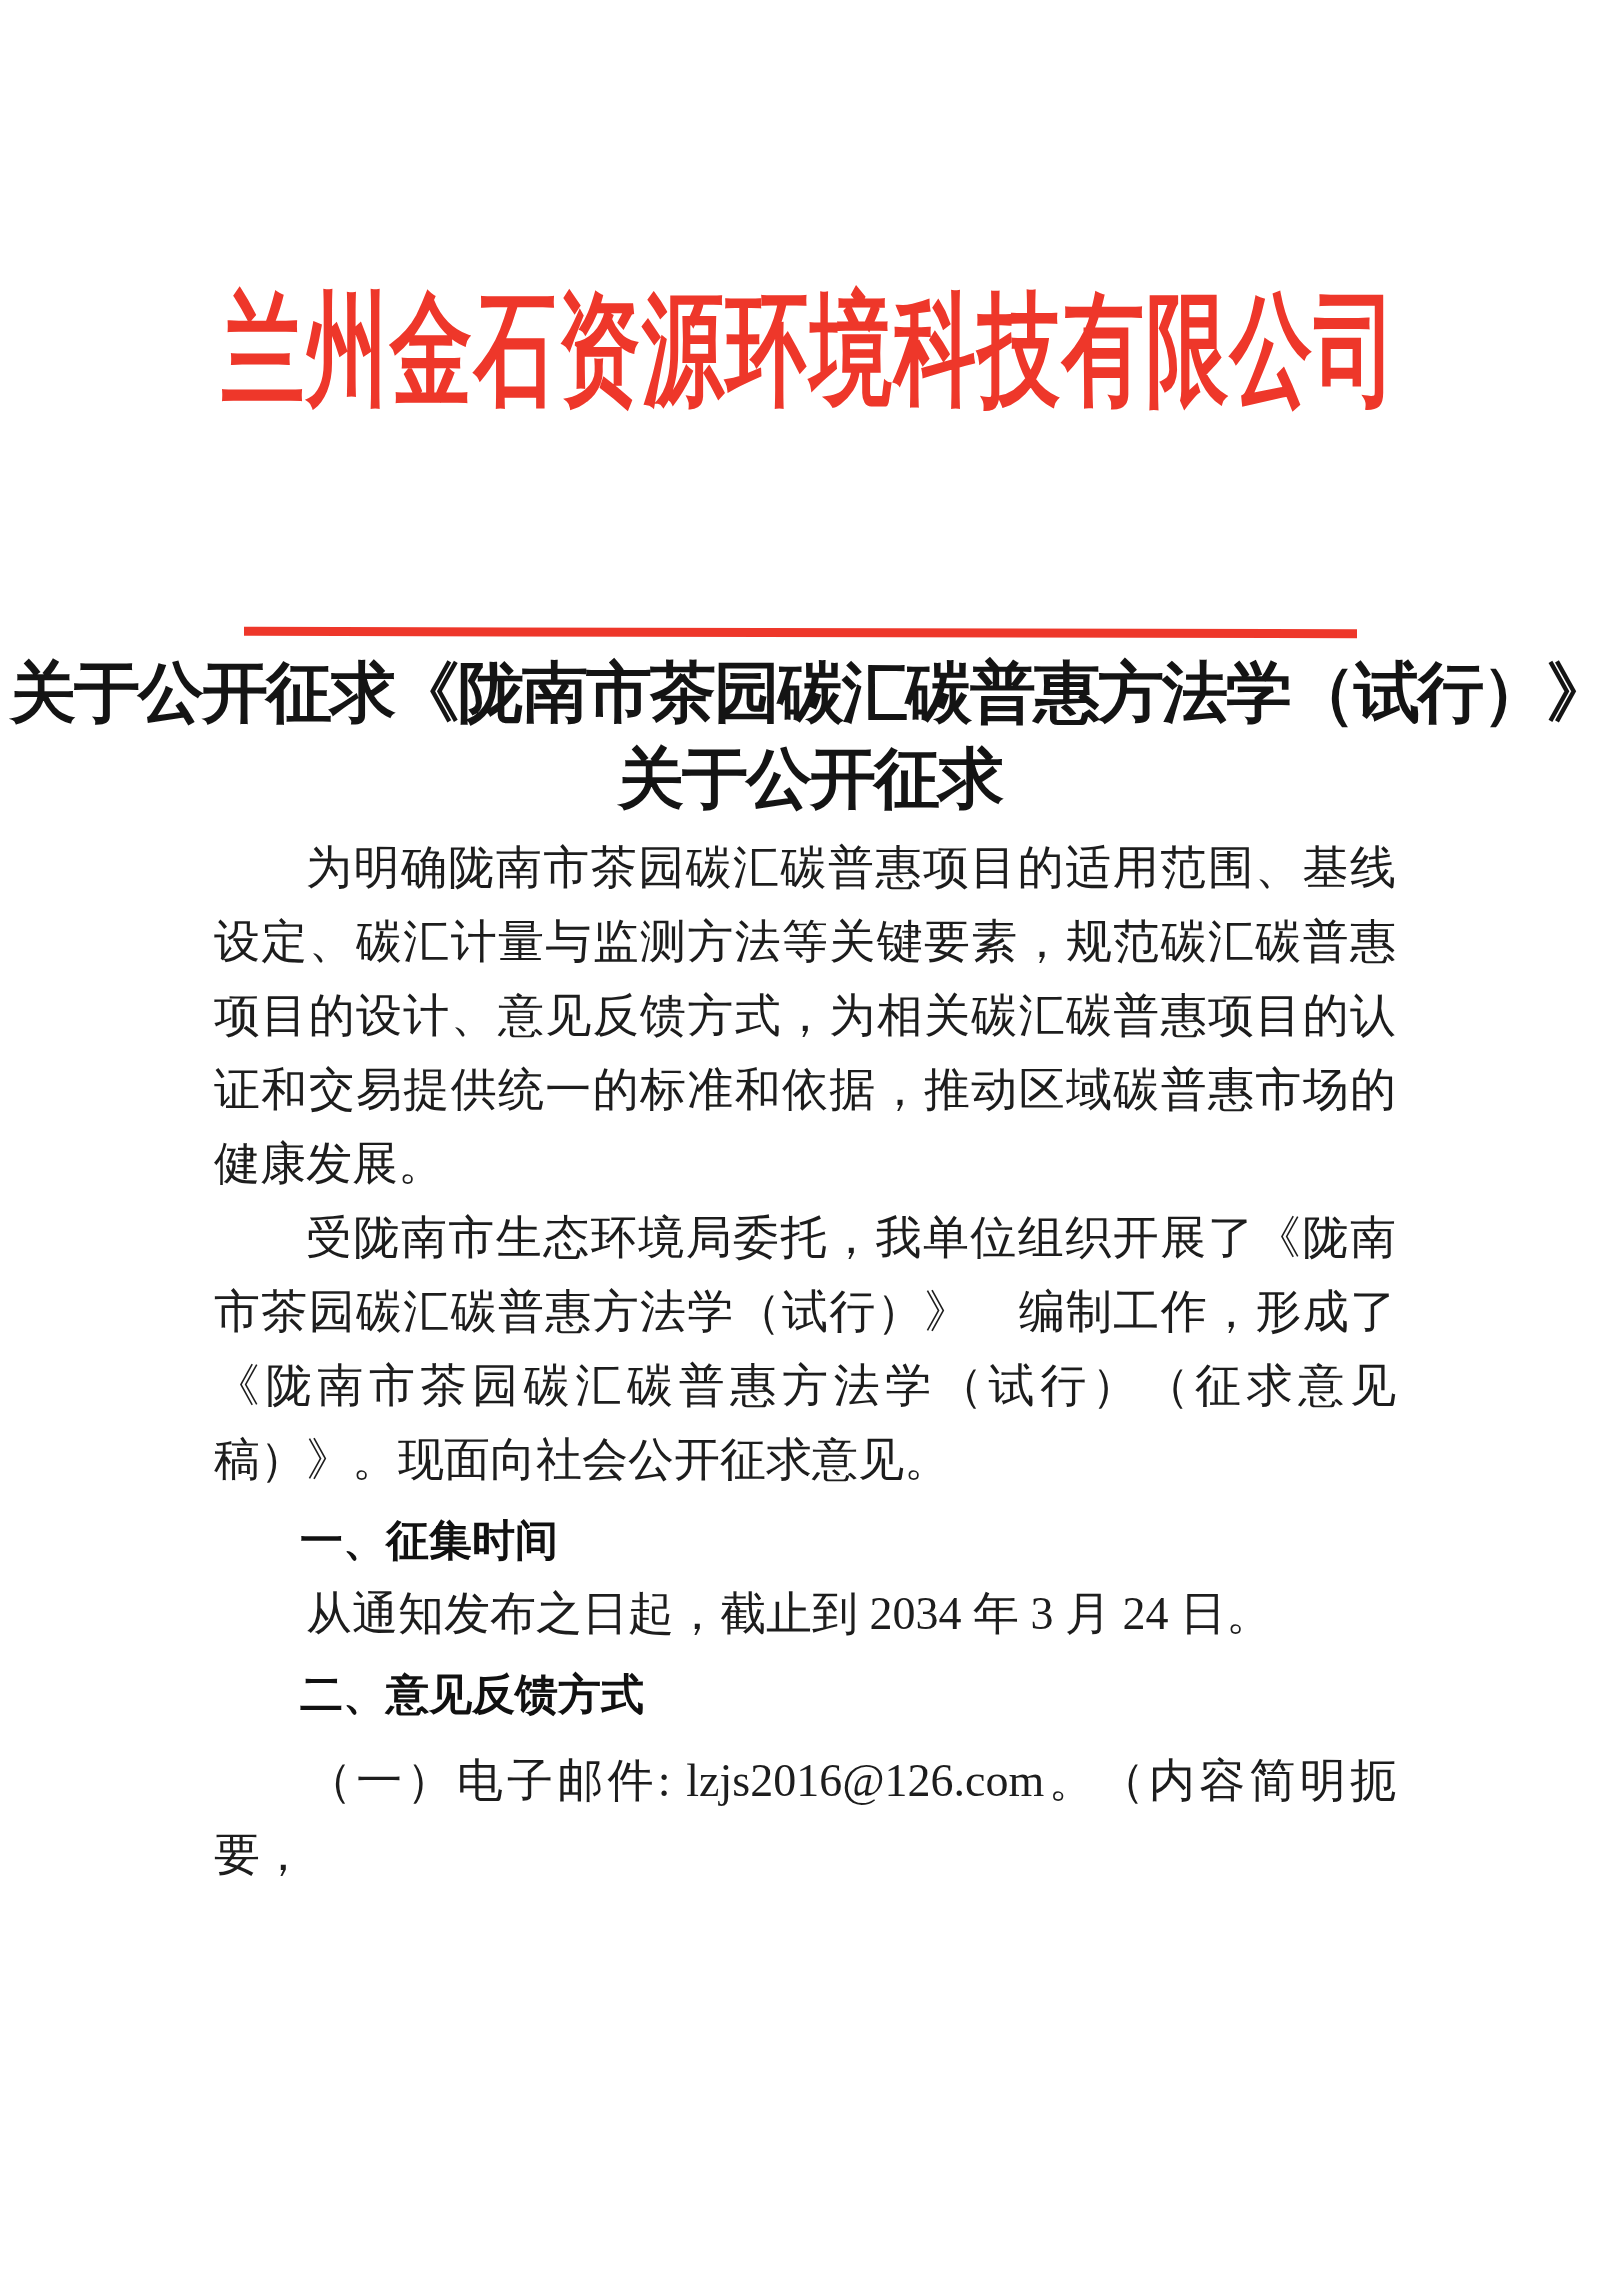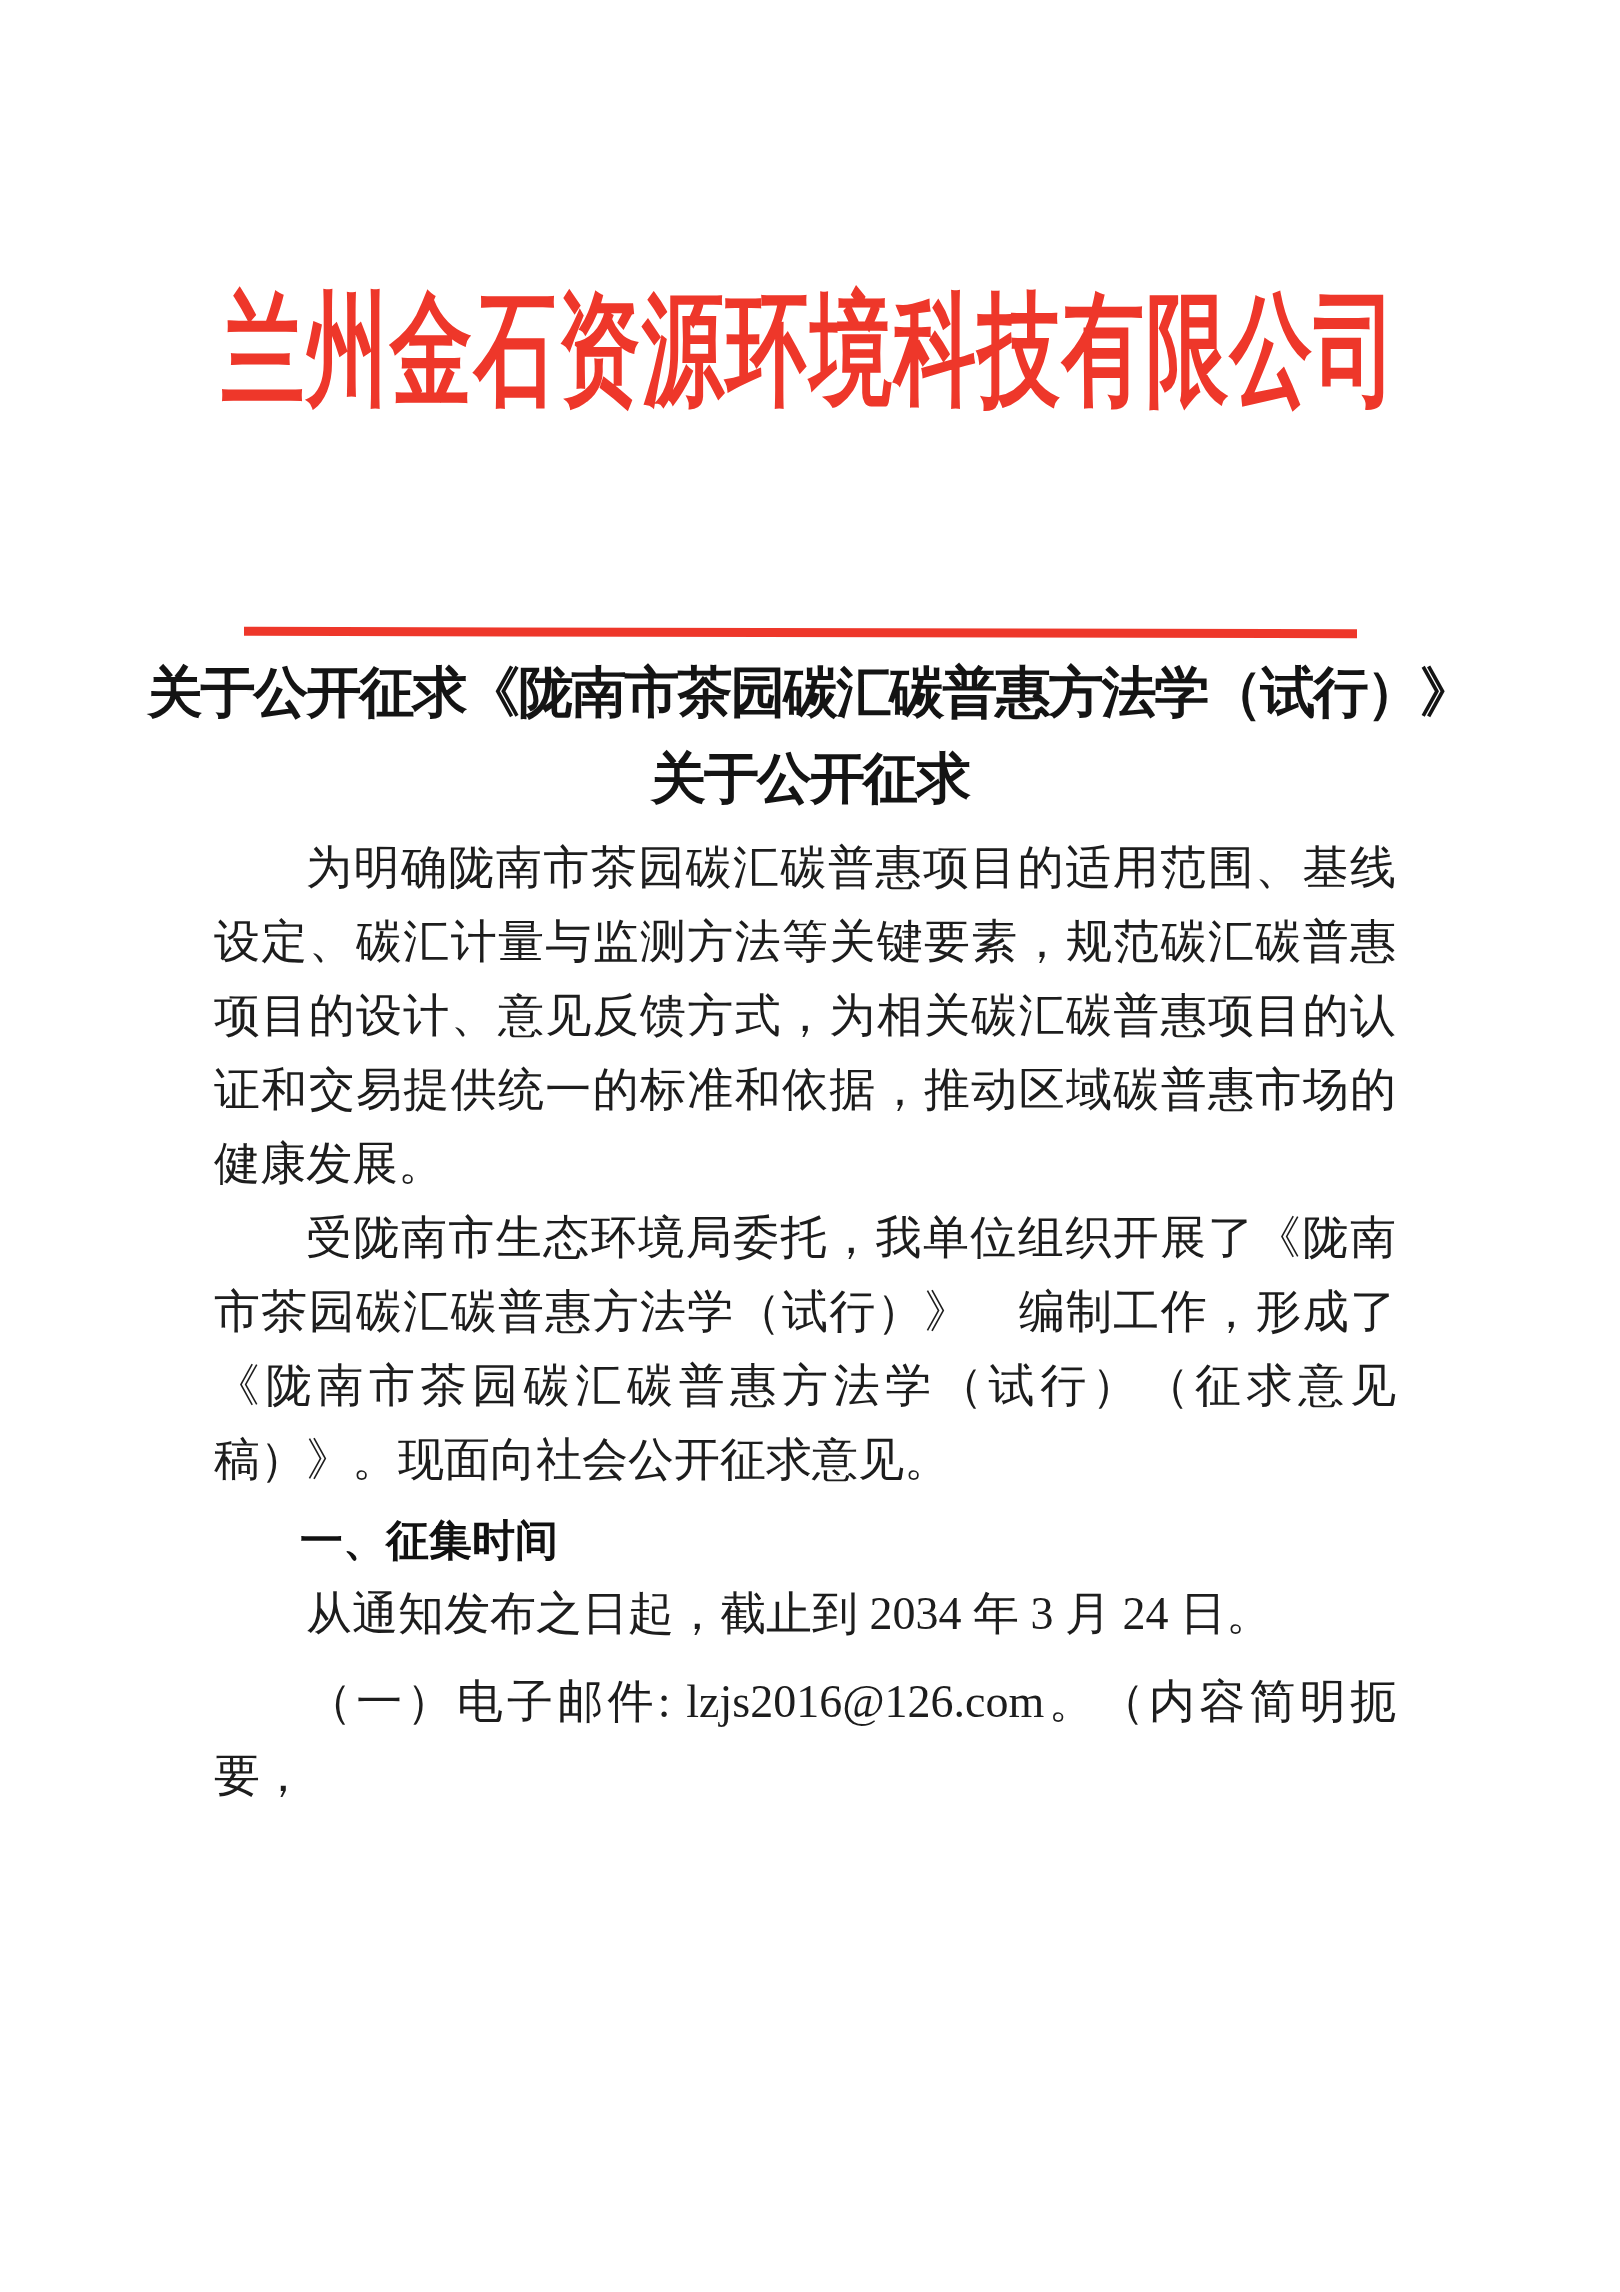--- a/index.html
+++ b/index.html
@@ -37,21 +37,21 @@
     background: var(--brand-red, #ee372a);
     transform: rotate(0.12deg);
   }
   .doc-title {
     position: absolute;
     top: 650px;
     left: 0;
     right: 0;
     text-align: center;
     font-weight: bold;
-    font-size: 55px;
+    font-size: 66px;
     line-height: 86px;
     letter-spacing: -2px;
     color: #141414;
   }
   .doc-title .tline { white-space: nowrap; }
   .doc-body {
     position: absolute;
     top: 831px;
     left: 214px;
     width: 1182px;
@@ -86,17 +86,18 @@
   <div class="doc-title">
     <div class="tline">关于公开征求《陇南市茶园碳汇碳普惠方法学（试行）》</div>
     <div class="tline">关于公开征求</div>
   </div>
 
   <div class="doc-body">
     <p class="para">为明确陇南市茶园碳汇碳普惠项目的适用范围、基线设定、碳汇计量与监测方法等关键要素，规范碳汇碳普惠项目的设计、意见反馈方式，为相关碳汇碳普惠项目的认证和交易提供统一的标准和依据，推动区域碳普惠市场的健康发展。</p>
     <p class="para">受陇南市生态环境局委托，我单位组织开展了《陇南市茶园碳汇碳普惠方法学（试行）》　编制工作，形成了《陇南市茶园碳汇碳普惠方法学（试行）（征求意见稿）》。现面向社会公开征求意见。</p>
     <h2 class="heading">一、征集时间</h2>
     <p class="para">从通知发布之日起，截止到 2034 年 3 月 24 日。</p>
+    <h2 class="heading">二、意见反馈方式</h2>
     <p class="para gap-before">（一）电子邮件: lzjs2016@126.com。（内容简明扼要，</p>
   </div>
 
 </div>
 
 
 </body></html>

